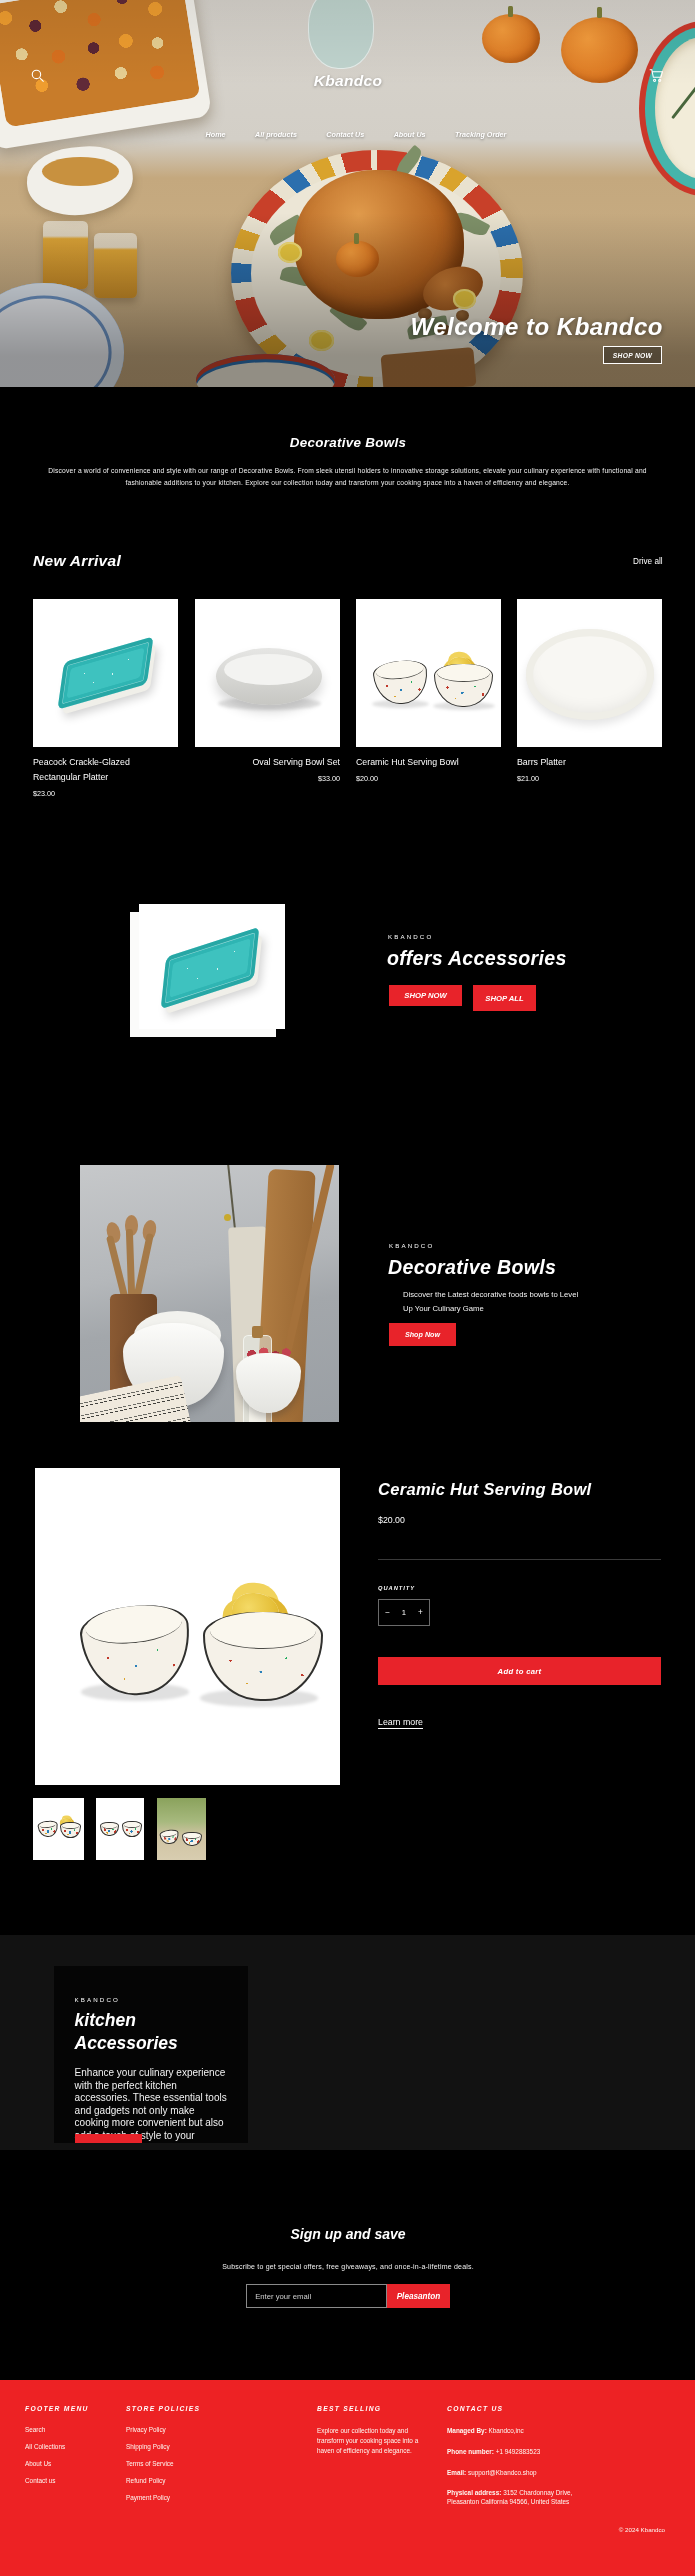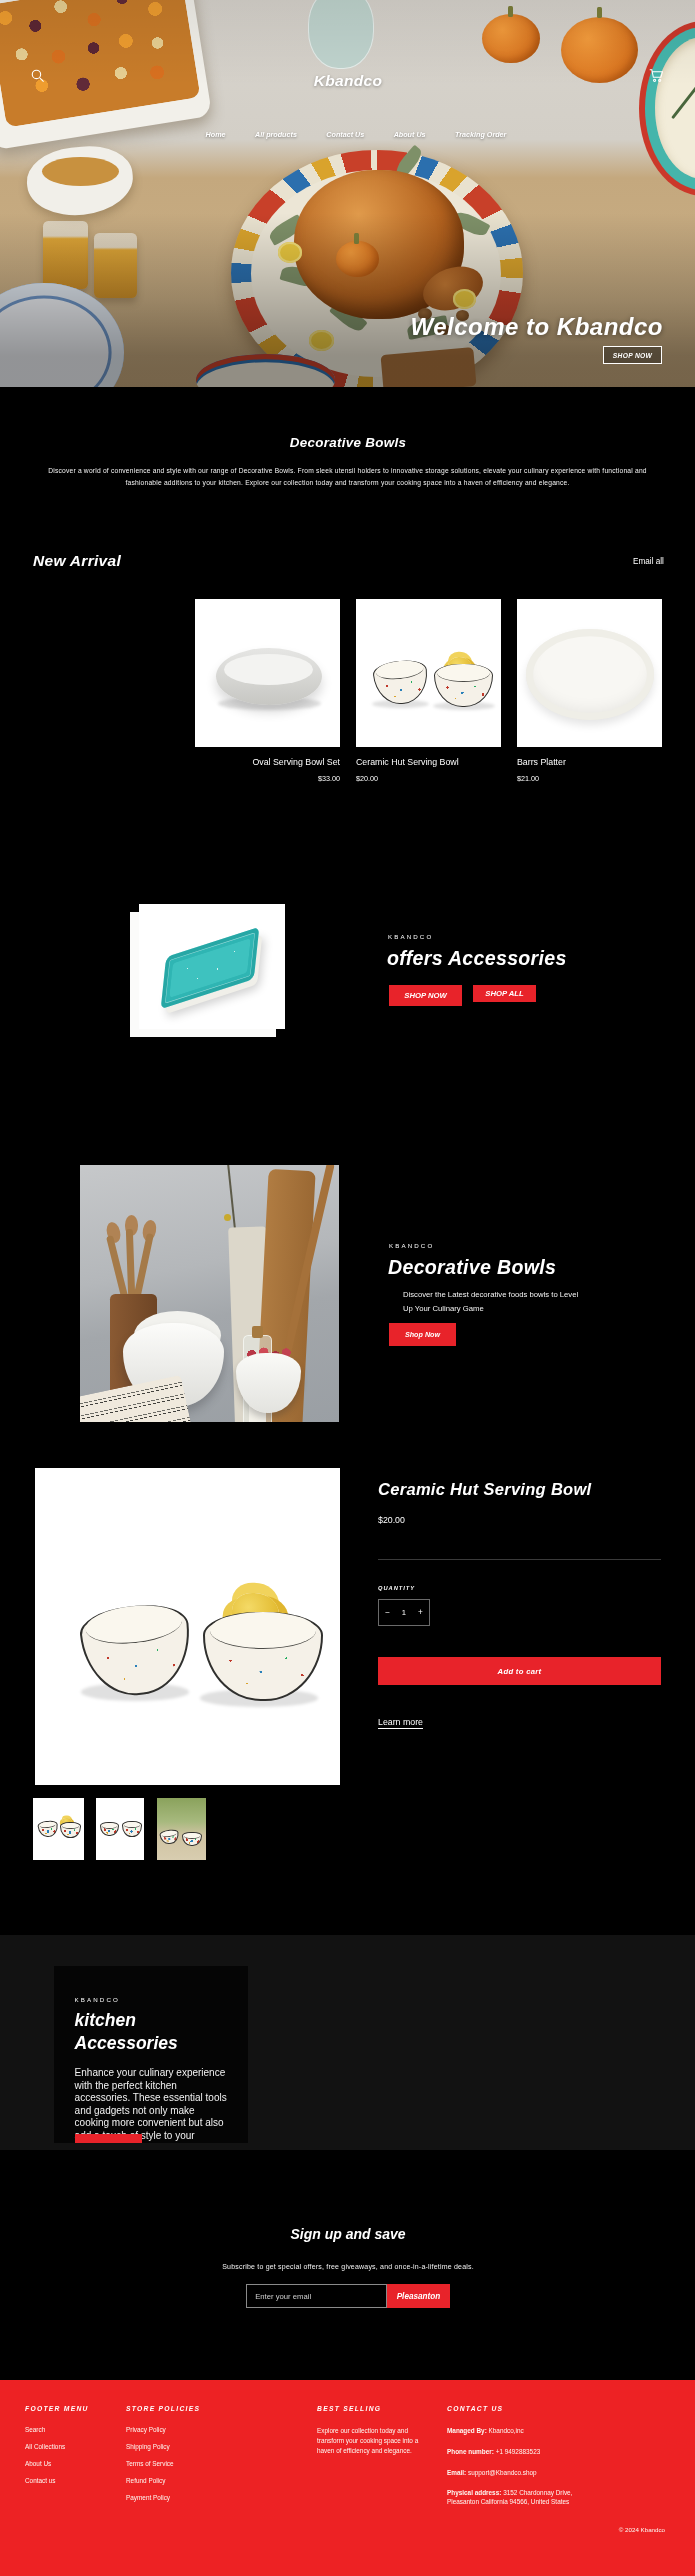--- a/index.html
+++ b/index.html
@@ -250,22 +250,29 @@
       </nav>
       <div class="welcome hit">Welcome to Kbandco</div>
       <button class="hero-shop">SHOP NOW</button>
     </div>
   </header>
 
   <h2 class="intro-title hit">Decorative Bowls</h2>
   <p class="intro-text">Discover a world of convenience and style with our range of Decorative Bowls. From sleek utensil holders to innovative storage solutions, elevate your culinary experience with functional and fashionable additions to your kitchen. Explore our collection today and transform your cooking space into a haven of efficiency and elegance.</p>
 
   <h2 class="arrival-title hit">New Arrival</h2>
-  <a class="view-all">Email all</a>
-
+  <a class="view-all">Drive all</a>
+
+  <article class="card c1">
+    <div class="card-img">
+      <div class="teal-platter" style="left:26px;top:52px;width:93px;height:44px;transform:rotate(-16deg) skewX(-24deg);"></div>
+    </div>
+    <h3 class="card-title">Peacock Crackle-Glazed Rectangular Platter</h3>
+    <div class="card-price">$23.00</div>
+  </article>
 
   <article class="card c2">
     <div class="card-img">
       <div class="shadow-e" style="left:23px;top:98px;width:103px;height:13.4px;"></div>
       <div class="gray-oval" style="left:20.6px;top:49px;width:106px;height:57px;"></div>
     </div>
     <h3 class="card-title">Oval Serving Bowl Set</h3>
     <div class="card-price">$33.00</div>
   </article>
 
@@ -290,21 +297,21 @@
   </article>
 
   <section>
     <div class="promo1-ghost"></div>
     <div class="promo1-panel">
       <div class="teal-platter" style="left:21.6px;top:40px;width:98px;height:48px;transform:rotate(-18deg) skewX(-24deg);"></div>
     </div>
     <div class="abs eyebrow" style="left:388px;top:933px;">KBANDCO</div>
     <h2 class="abs promo-title hit" style="left:387px;top:947px;">offers Accessories</h2>
     <button class="abs btn-red" style="left:389px;top:985px;width:73px;height:21px;font-size:7.7px;">SHOP NOW</button>
-    <button class="abs btn-red" style="left:473px;top:985px;width:63px;height:17px;font-size:7.7px;">SHOP ALL</button>
+    <button class="abs btn-red" style="left:473px;top:985px;width:63px;height:26px;font-size:7.7px;">SHOP ALL</button>
   </section>
 
   <section>
     <div class="photo2">
       <div class="stem-dry"></div>
         <div class="bud bd1"></div>
         <div class="bud bd2"></div>
       <div class="white-board"></div>
       <div class="wood-board"></div>
       <div class="long-spoon"></div>

